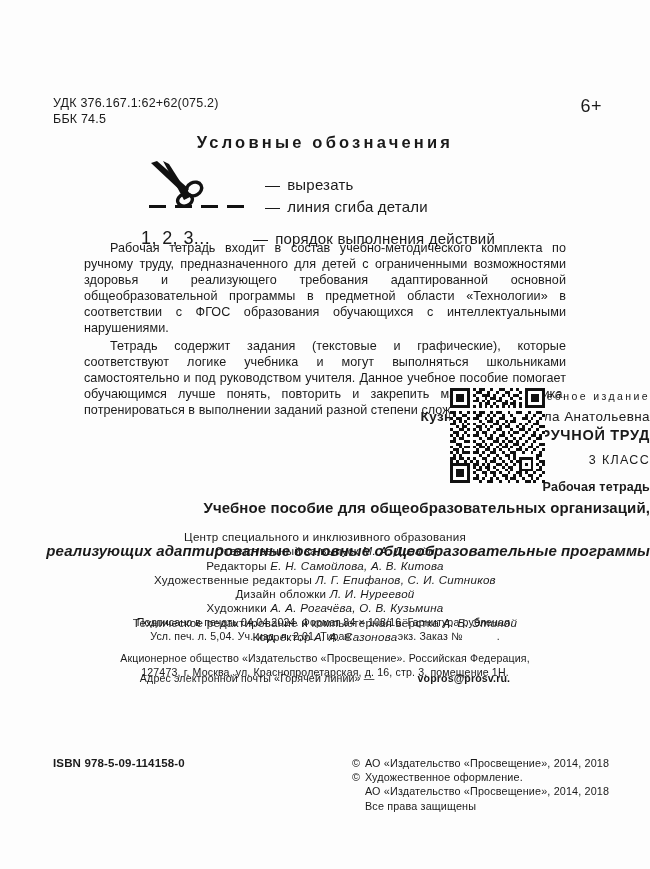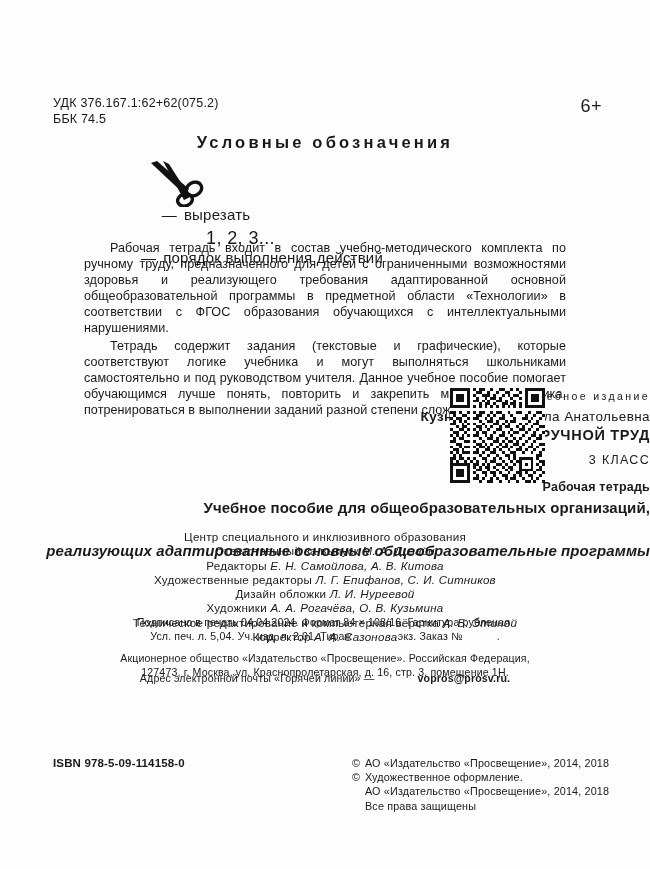--- a/index.html
+++ b/index.html
@@ -53,21 +53,20 @@
   }
   .legend-rows {
     position: relative;
     margin-top: 4px;
     height: 100px;
   }
   .legend-row {
     position: absolute;
     display: flex;
     align-items: center;
-    flex-direction: column;
   }
   .legend-sym {
     width: 118px;
     display: flex;
     align-items: center;
     justify-content: flex-start;
   }
   .legend-txt {
     font-size: 15px;
     letter-spacing: 0.2px;
@@ -262,20 +261,33 @@
                 <ellipse cx="36" cy="39" rx="7.5" ry="6" transform="rotate(-18 36 39)"></ellipse>
               </g>
             </svg>
           </div>
         </div>
         <div class="legend-txt">
           <span class="dashmark">—</span><span>вырезать</span>
         </div>
       </div>
 
+      <div class="legend-row row-fold">
+        <div class="legend-sym">
+          <div class="dash-line">
+            <i></i>
+              <i></i>
+              <i></i>
+              <i></i>
+          </div>
+        </div>
+        <div class="legend-txt">
+          <span class="dashmark">—</span><span>линия сгиба детали</span>
+        </div>
+      </div>
 
       <div class="legend-row row-order">
         <div class="legend-sym">
           <span class="order-nums">1, 2, 3...</span>
         </div>
         <div class="legend-txt">
           <span class="dashmark">—</span><span>порядок выполнения действий</span>
         </div>
       </div>
 

